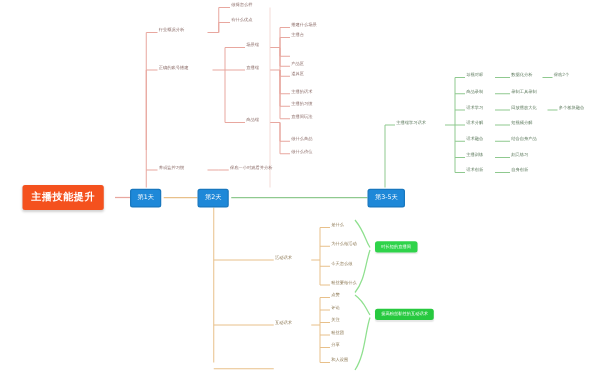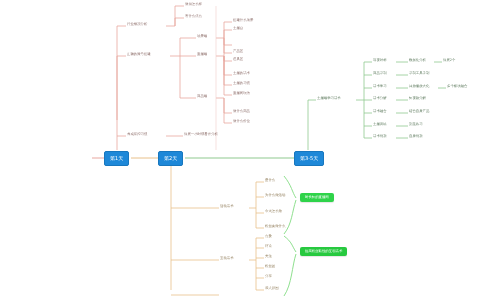--- a/index.html
+++ b/index.html
@@ -126,20 +126,21 @@
     <path d="M256,290 L264,290" stroke="#e8c08a" stroke-width=".8" fill="none"></path>
 
     <path d="M284,176 C292,186 292,192 296,198" stroke="#8fe08f" stroke-width="1" fill="none"></path>
     <path d="M284,234 C292,224 292,212 296,200" stroke="#8fe08f" stroke-width="1" fill="none"></path>
     <path d="M284,236 C292,242 292,246 296,252" stroke="#8fe08f" stroke-width="1" fill="none"></path>
     <path d="M284,296 C292,284 292,266 296,254" stroke="#8fe08f" stroke-width="1" fill="none"></path>
 
     <path d="M216,6 L216,150" stroke="#f0cfca" stroke-width=".6" fill="none"></path>
   </svg>
 
+  <div class="node root" style="left:18px;top:148px;">主播技能提升</div>
 
   <div class="node day" style="left:104px;top:151px;">第1天</div>
   <div class="node day" style="left:158px;top:151px;">第2天</div>
   <div class="node day" style="left:294px;top:151px;">第3-5天</div>
 
   <div class="node txt pink" style="left:127px;top:23px;">行业概况分析</div>
   <div class="node txt pink" style="left:127px;top:53px;">正确的账号搭建</div>
   <div class="node txt pink" style="left:127px;top:133px;">养成监控习惯</div>
 
   <div class="node txt pink" style="left:185px;top:3px;">做得怎么样</div>

